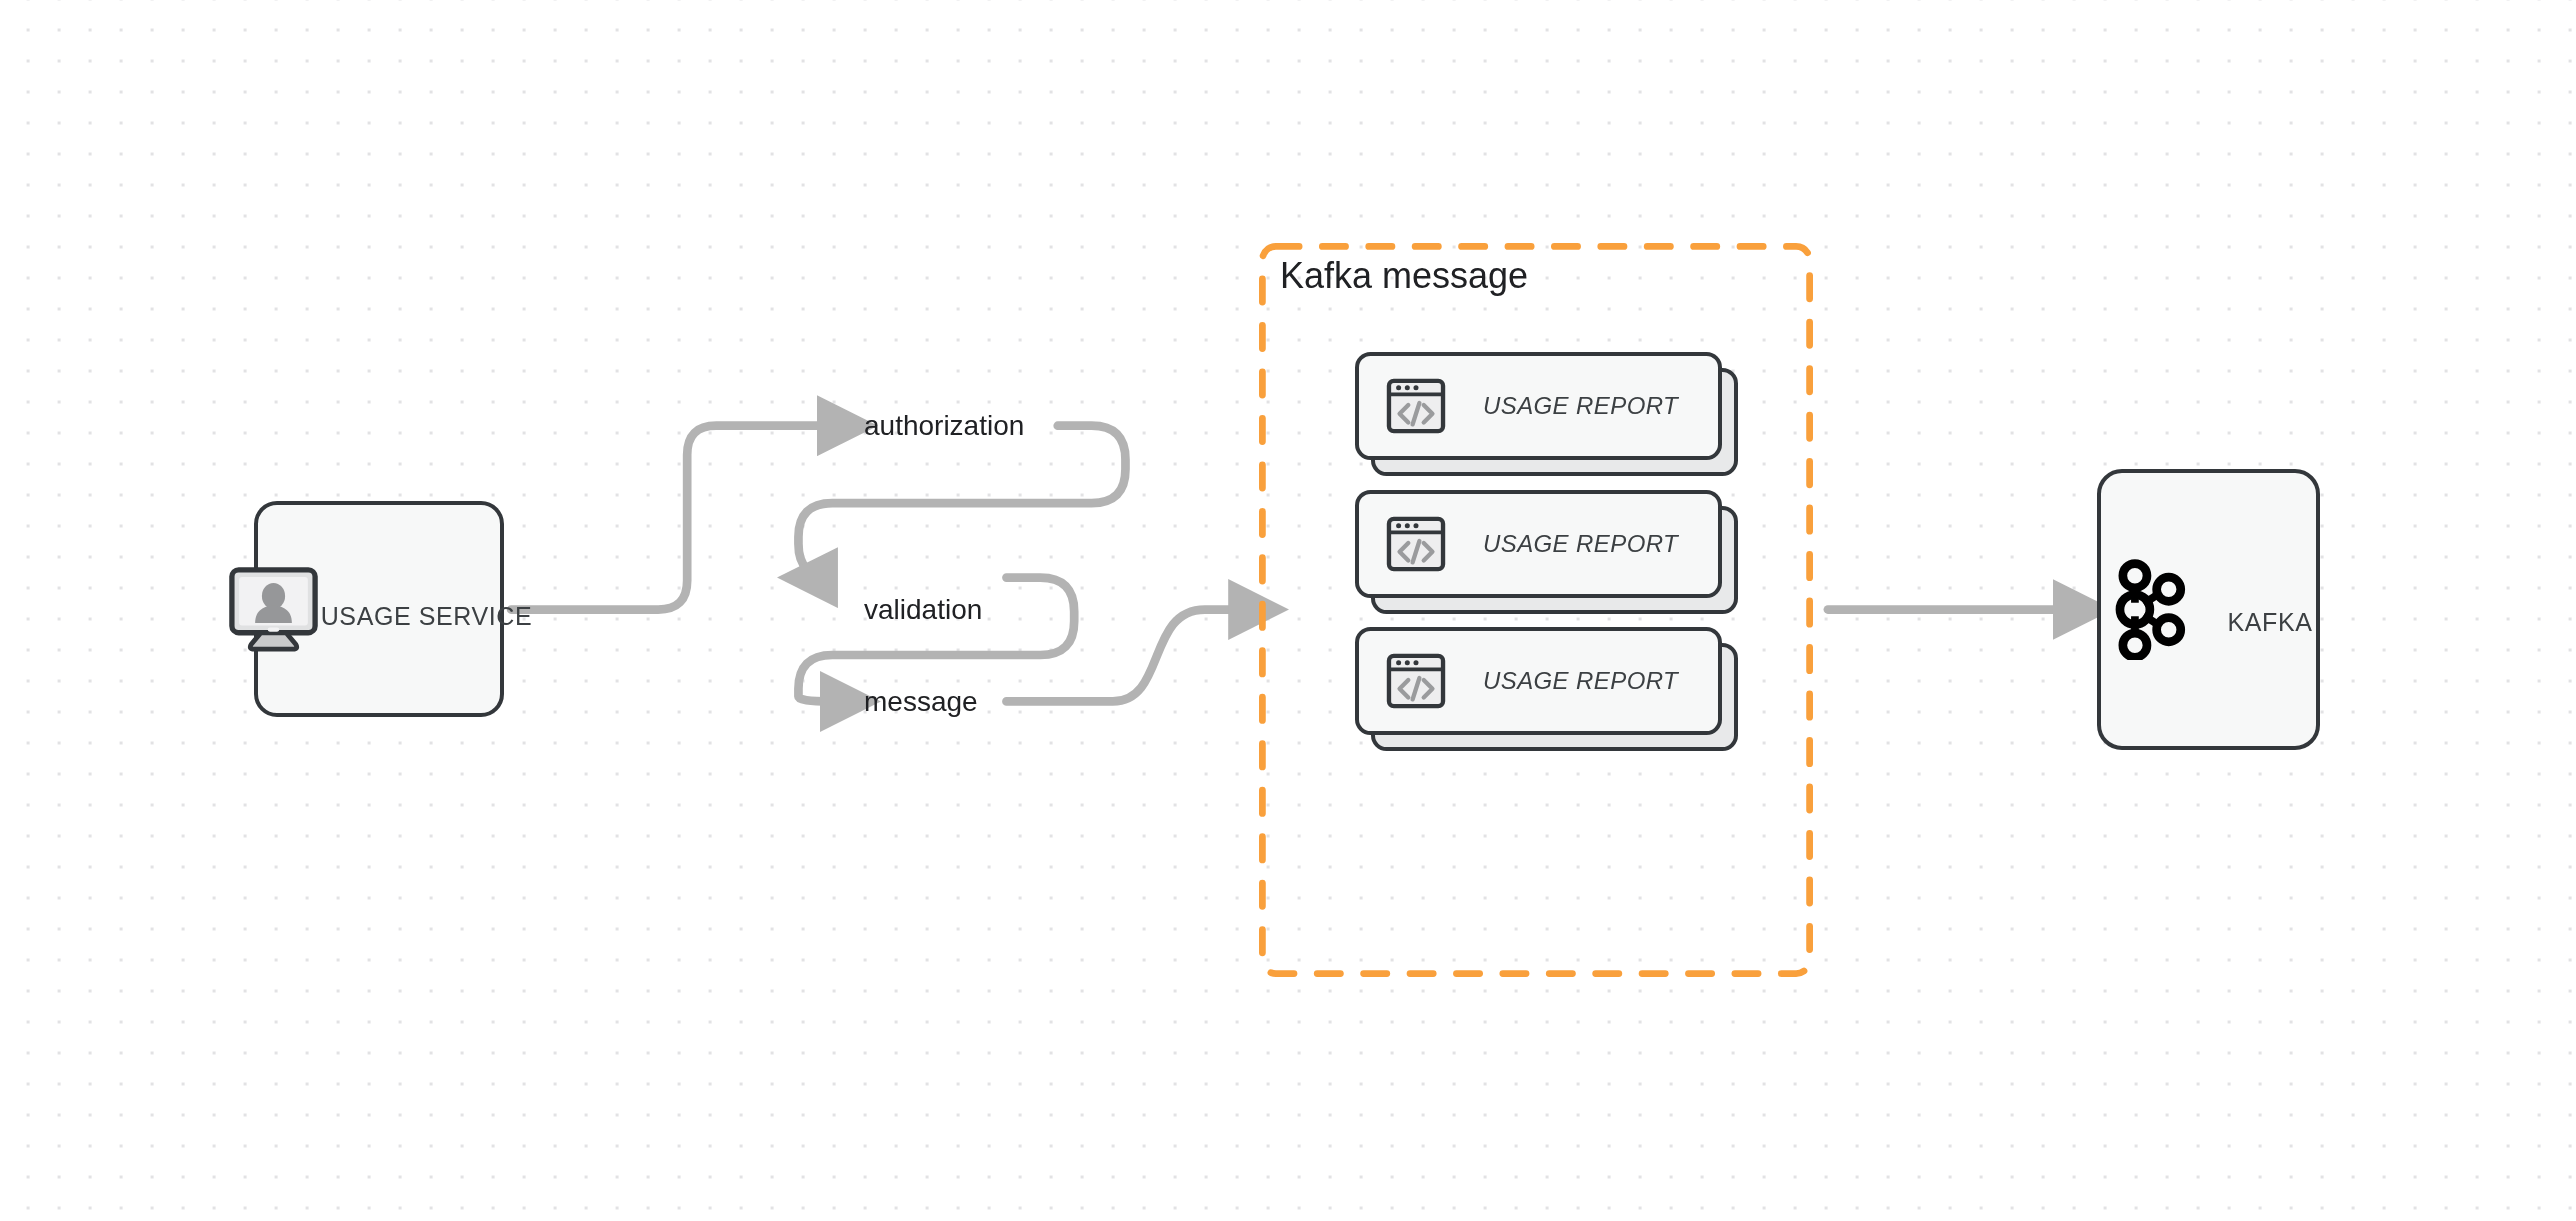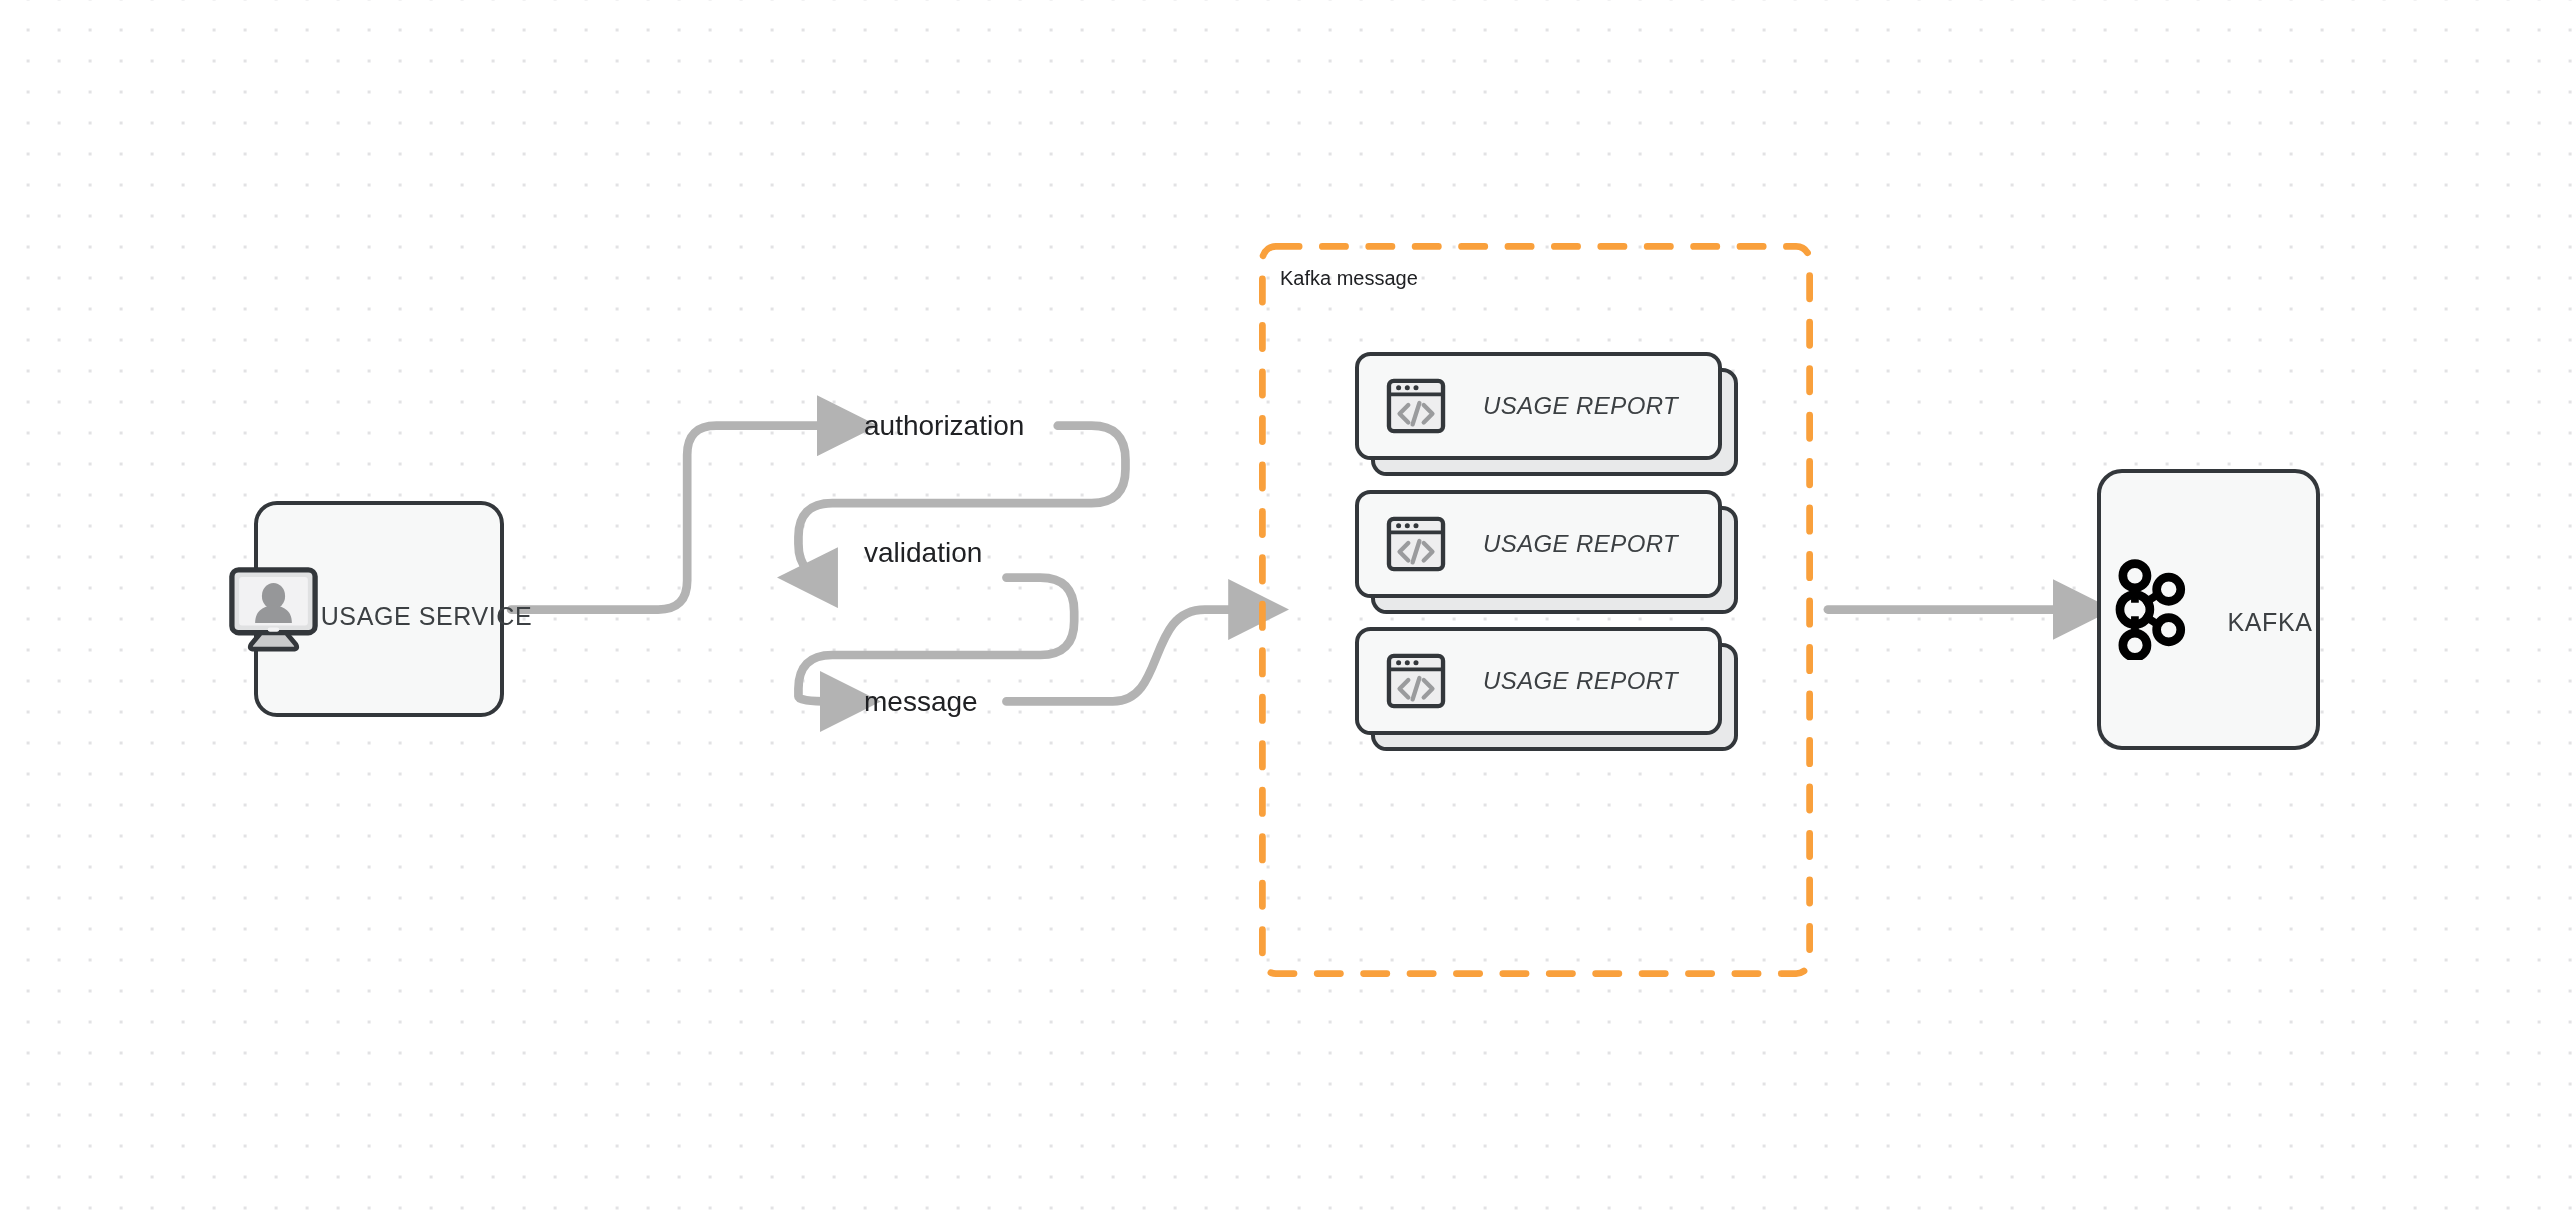--- a/index.html
+++ b/index.html
@@ -83,22 +83,22 @@
   }
   #kafka-message-group .dash-svg {
     position: absolute;
     left: 0; top: 0;
     width: 100%; height: 100%;
     overflow: visible;
   }
   #group-title {
     position: absolute;
     left: 21px;
-    top: 24px;
-    font-size: 20px;
+    top: 12px;
+    font-size: 36px;
     color: #202124;
     white-space: nowrap;
   }
 
   
   .report-card-wrap {
     position: absolute;
     left: 96px;
     width: 382px;
     height: 124px;
@@ -150,21 +150,21 @@
 
   
   .step-label {
     position: absolute;
     font-size: 28px;
     color: #202124;
     white-space: nowrap;
     line-height: 1;
   }
   #step-authorization { left: 864px; top: 412px; }
-  #step-validation   { left: 864px; top: 539px; }
+  #step-validation   { left: 864px; top: 596px; }
   #step-batching     { left: 864px; top: 688px; }
 </style>
 </head>
 <body>
 
 <div id="canvas">
 
   <svg id="edge-layer" viewBox="0 0 2662 1262" xmlns="http://www.w3.org/2000/svg">
     <defs>
       <marker id="arrowhead" markerWidth="7" markerHeight="7" refX="1.2" refY="3.5" orient="auto" markerUnits="strokeWidth">

